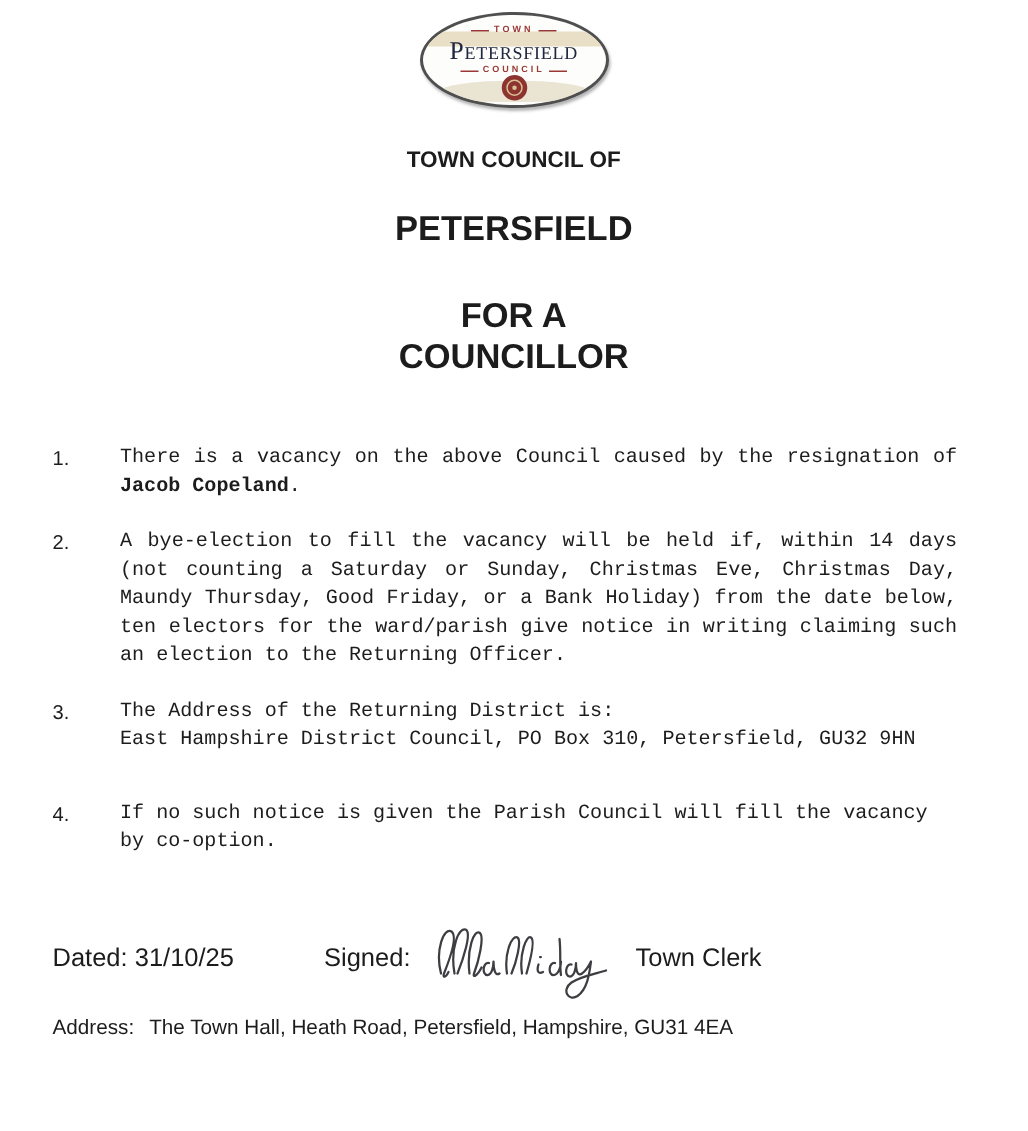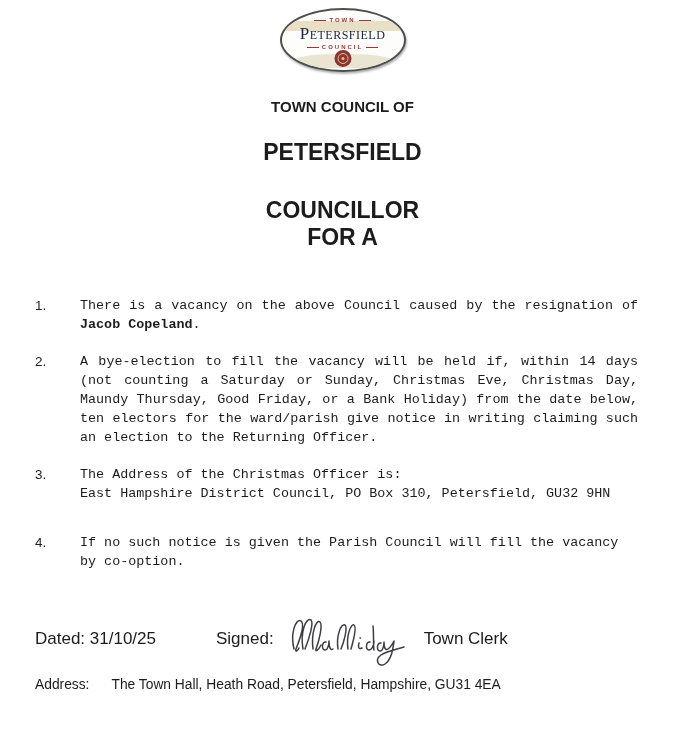--- a/index.html
+++ b/index.html
@@ -82,21 +82,21 @@
     margin-top:44px;margin-left:35px;
     display:flex;align-items:flex-start;
     font-size:17px;line-height:19px;height:46px;
   }
   .sig-dated{padding-top:14px;}
   .sig-signed{padding-top:14px;margin-left:60px;}
   .sig-svg{margin-left:14px;margin-top:0;}
   .sig-role{padding-top:14px;margin-left:18px;}
   
   .address-row{margin-top:14px;margin-left:35px;font-size:13.8px;line-height:19px;}
-  .address-row .addr-label{margin-right:22px;}
+  .address-row .addr-label{margin-right:10px;}
   .note{
     margin-top:12px;margin-left:35px;width:640px;
     font-style:italic;font-size:13.4px;line-height:19px;
   }
 </style>
 </head>
 <body>
 
 <div class="page">
 
@@ -122,41 +122,41 @@
           <div class="logo-emblem-dot"></div>
         </div>
       </div>
     </div>
   </div>
 
   <div class="titles">
     <div class="title-line1">TOWN COUNCIL OF</div>
     <div class="title-line2">PETERSFIELD</div>
     <div class="vacancy-block">
+      <div>FOR A</div>
       <div>COUNCILLOR</div>
-      <div>FOR A</div>
     </div>
   </div>
 
   <div class="paras">
 
     <div class="para">
       <div class="para-num">1.</div>
       <div class="para-text just"><span>There is a vacancy on the above Council caused by the resignation of </span><b>Jacob Copeland</b><span>.</span></div>
     </div>
 
     <div class="para">
       <div class="para-num">2.</div>
       <div class="para-text just">A bye-election to fill the vacancy will be held if, within 14 days (not counting a Saturday or Sunday, Christmas Eve, Christmas Day, Maundy Thursday, Good Friday, or a Bank Holiday) from the date below, ten electors for the ward/parish give notice in writing claiming such an election to the Returning Officer.</div>
     </div>
 
     <div class="para para-3">
       <div class="para-num">3.</div>
       <div class="para-text">
-        <div>The Address of the Christmas Officer is:</div>
+        <div>The Address of the Returning District is:</div>
         <div>East Hampshire District Council, PO Box 310, Petersfield, GU32 9HN</div>
       </div>
     </div>
 
     <div class="para">
       <div class="para-num">4.</div>
       <div class="para-text">If no such notice is given the Parish Council will fill the vacancy by co-option.</div>
     </div>
 
   </div>

